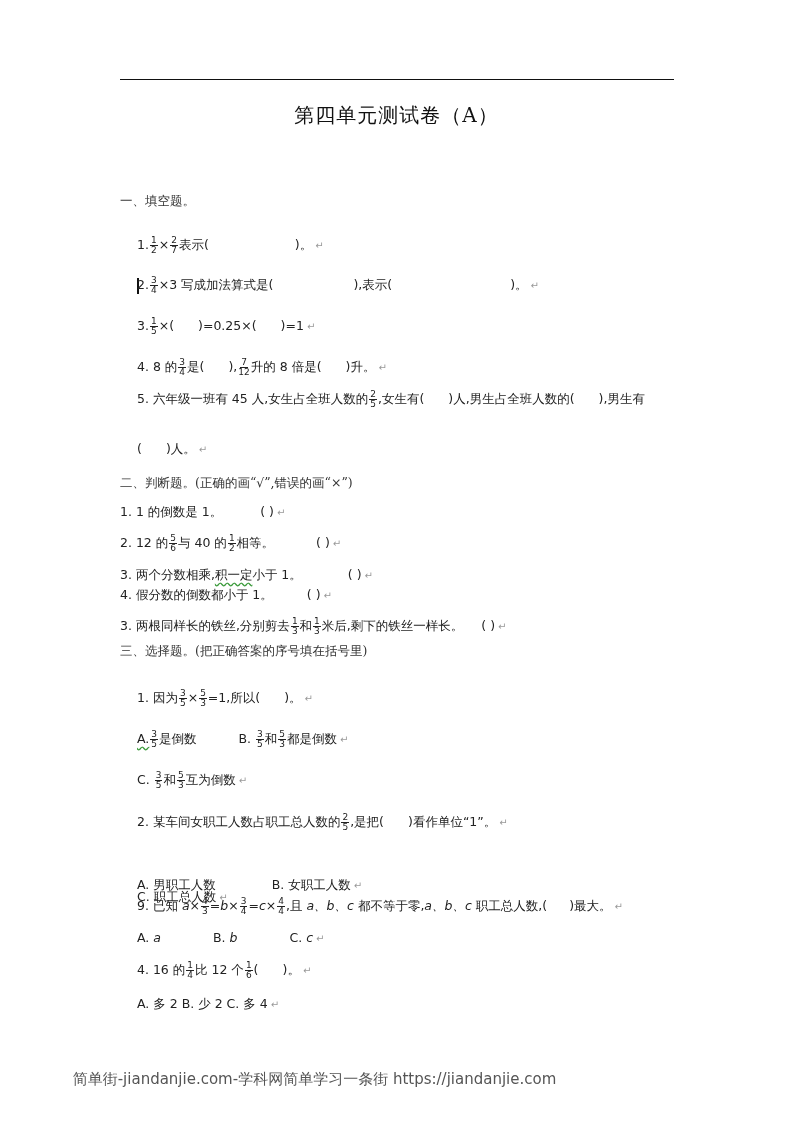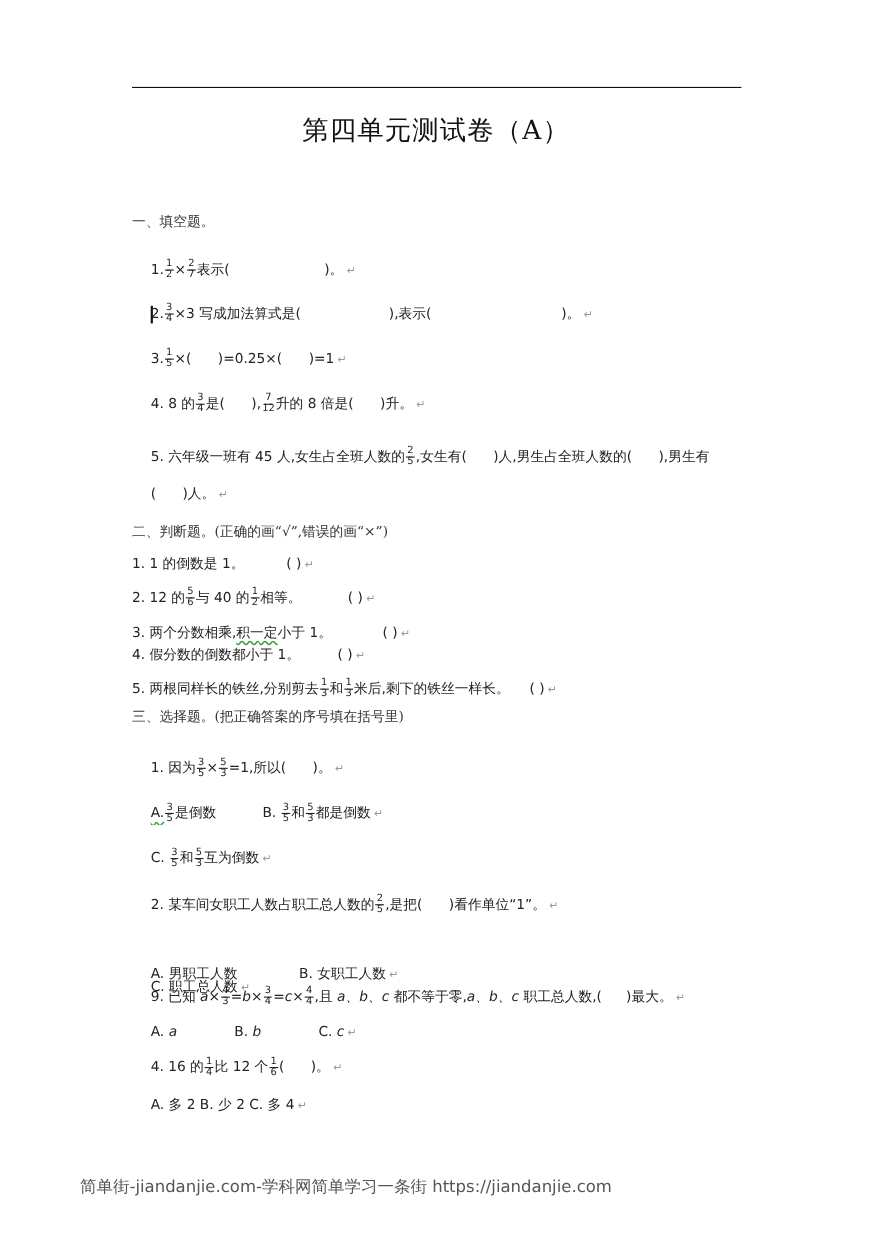--- a/index.html
+++ b/index.html
@@ -1,20 +1,20 @@
 <!DOCTYPE html>
 <html><head>
 <meta charset="utf-8">
 <style>
   html, body { margin: 0; padding: 0; background: #ffffff; }
   body { width: 793px; height: 1122px; position: relative; overflow: hidden;
          font-family: "DejaVu Sans", "Liberation Sans", sans-serif; color: #1a1a1a; }
   .rule { position: absolute; left: 120px; top: 79px; width: 554px; height: 0; border-top: 1px solid #111; }
   .title { position: absolute; left: 0; width: 793px; top: 102px; text-align: center;
-           font-family: "DejaVu Serif", "Liberation Serif", serif; font-size: 24px; color: #111; letter-spacing: 1px; }
+           font-family: "DejaVu Serif", "Liberation Serif", serif; font-size: 20px; color: #111; letter-spacing: 1px; }
   .line { position: absolute; left: 137px; font-size: 12.5px; line-height: 18px; white-space: nowrap; color: #222; }
   .sec { position: absolute; left: 120px; font-family: "DejaVu Serif", "Liberation Serif", serif;
          font-size: 12.5px; color: #333; white-space: nowrap; }
   .l0 { left: 120px; }
   .frac { display: inline-flex; flex-direction: column; align-items: center; vertical-align: middle;
           font-size: 9px; line-height: 9px; margin: 0 1px; }
   .frac .num { border-bottom: 1px solid #222; padding: 0 1px; }
   .blank { display: inline-block; }
   .mark { color: #999; font-size: 10px; margin-left: 3px; }
   .cursor { display: inline-block; width: 2px; height: 16px; background: #111; vertical-align: middle; margin-right: -2px; }
@@ -58,21 +58,21 @@
 <div class="line" style="top:358px">
   <span>4. 8 的</span><span class="frac">
       <span class="num">3</span>
       <span>4</span>
     </span><span>是(</span><span class="blank" style="width:24px"></span><span>),</span><span class="frac">
       <span class="num">7</span>
       <span>12</span>
     </span><span>升的 8 倍是(</span><span class="blank" style="width:24px"></span><span>)升。</span><span class="mark">↵</span>
 </div>
 
-<div class="line" style="top:406px">
+<div class="line" style="top:390px">
   <span>5. 六年级一班有 45 人,女生占全班人数的</span><span class="frac">
       <span class="num">2</span>
       <span>5</span>
     </span><span>,女生有(</span><span class="blank" style="width:24px"></span><span>)人,男生占全班人数的(</span><span class="blank" style="width:24px"></span><span>),男生有</span>
 </div>
 <div class="line" style="top:440px">
   <span>(</span><span class="blank" style="width:24px"></span><span>)人。</span><span class="mark">↵</span>
 </div>
 
 <div class="sec" style="top:475px">二、判断题。(正确的画“√”,错误的画“×”)</div>
@@ -93,21 +93,21 @@
 
 <div class="line l0" style="top:566px">
   <span>3. 两个分数相乘,</span><span class="wavy">积一定</span><span>小于 1。</span><span class="blank" style="width:46px"></span><span>(    )</span><span class="mark">↵</span>
 </div>
 
 <div class="line l0" style="top:586px">
   <span>4. 假分数的倒数都小于 1。</span><span class="blank" style="width:34px"></span><span>(    )</span><span class="mark">↵</span>
 </div>
 
 <div class="line l0" style="top:617px">
-  <span>5. 两根同样长的铁丝,分别剪去</span><span class="frac">
+  <span>3. 两根同样长的铁丝,分别剪去</span><span class="frac">
       <span class="num">1</span>
       <span>3</span>
     </span><span>和</span><span class="frac">
       <span class="num">1</span>
       <span>3</span>
     </span><span>米后,剩下的铁丝一样长。</span><span class="blank" style="width:18px"></span><span>(    )</span><span class="mark">↵</span>
 </div>
 
 <div class="sec" style="top:643px">三、选择题。(把正确答案的序号填在括号里)</div>
 

